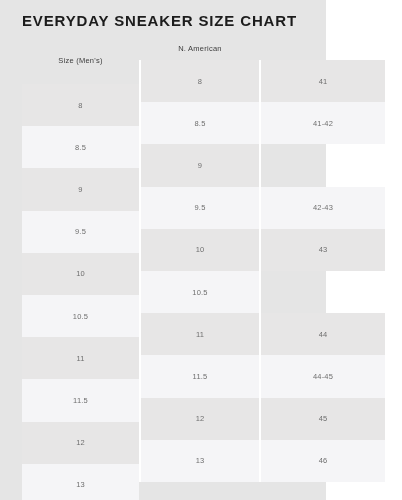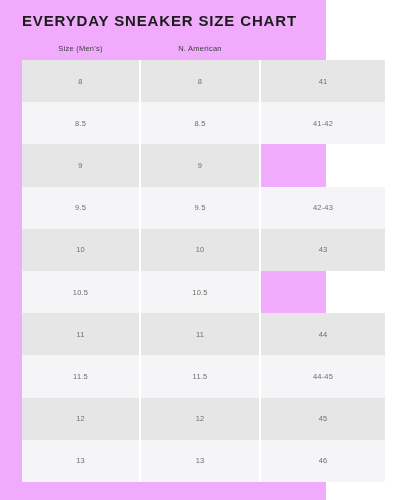--- a/index.html
+++ b/index.html
@@ -10,21 +10,21 @@
     width: 402px;
     height: 500px;
     background: #ffffff;
     font-family: "Liberation Sans", sans-serif;
     overflow: hidden;
   }
   .page {
     position: relative;
     width: 326px;
     height: 500px;
-    background: #f0abfc;
+    background: #e5e5e5;
     box-sizing: border-box;
   }
   .chart-title {
     position: absolute;
     left: 22px;
     top: 12px;
     font-size: 15px;
     font-weight: 700;
     letter-spacing: 0.85px;
     color: #1c1c1c;
@@ -45,21 +45,21 @@
     align-items: center;
   }
   .head-cell {
     font-size: 7.5px;
     color: #3d3d3d;
     text-align: center;
     letter-spacing: 0.25px;
     line-height: 10px;
     white-space: nowrap;
   }
-  .col-0 { width: 117px; }
+  .col-0 { width: 117px; margin-top: 24px; }
   .col-gap { width: 2px; }
   .col-1 { width: 118px; }
   .col-2 { width: 124px; }
 
   .table-body {
     width: 100%;
   }
   .table-row {
     display: flex;
     width: 100%;

